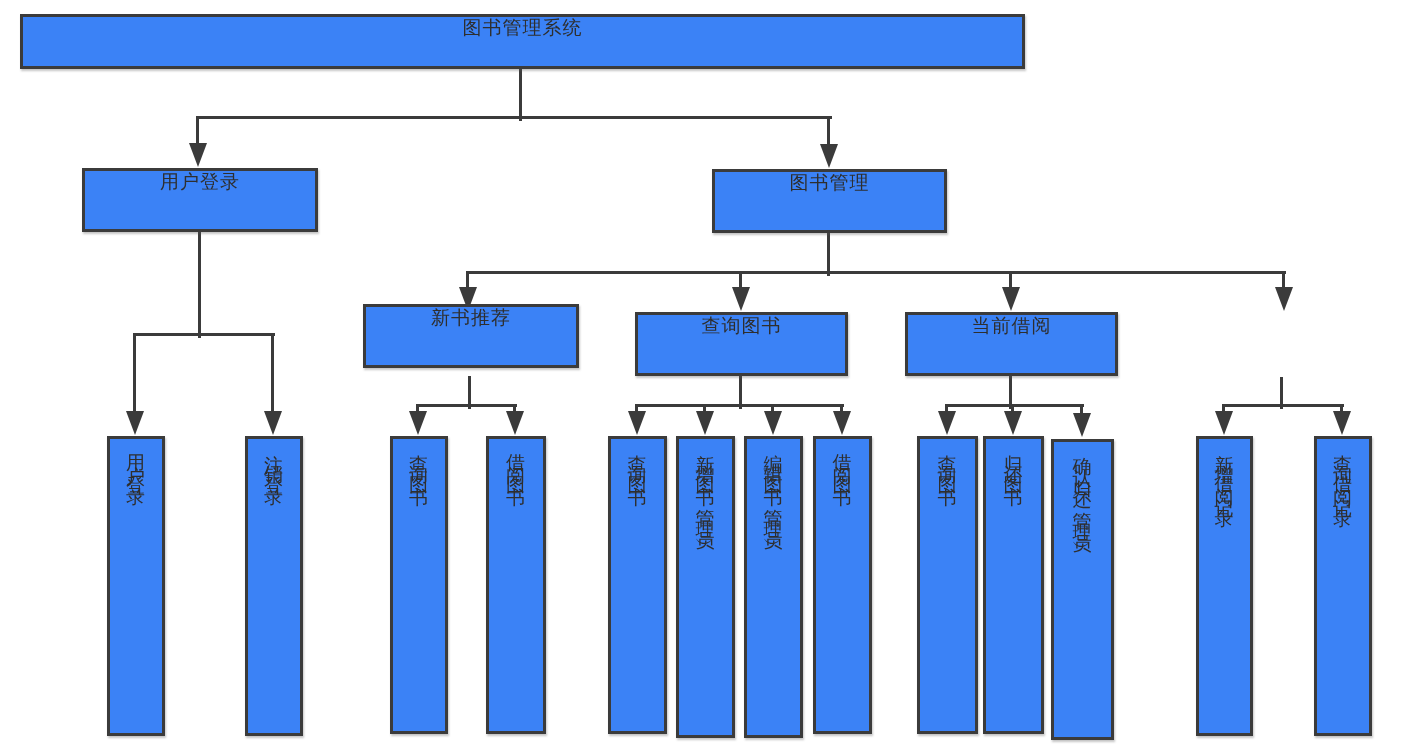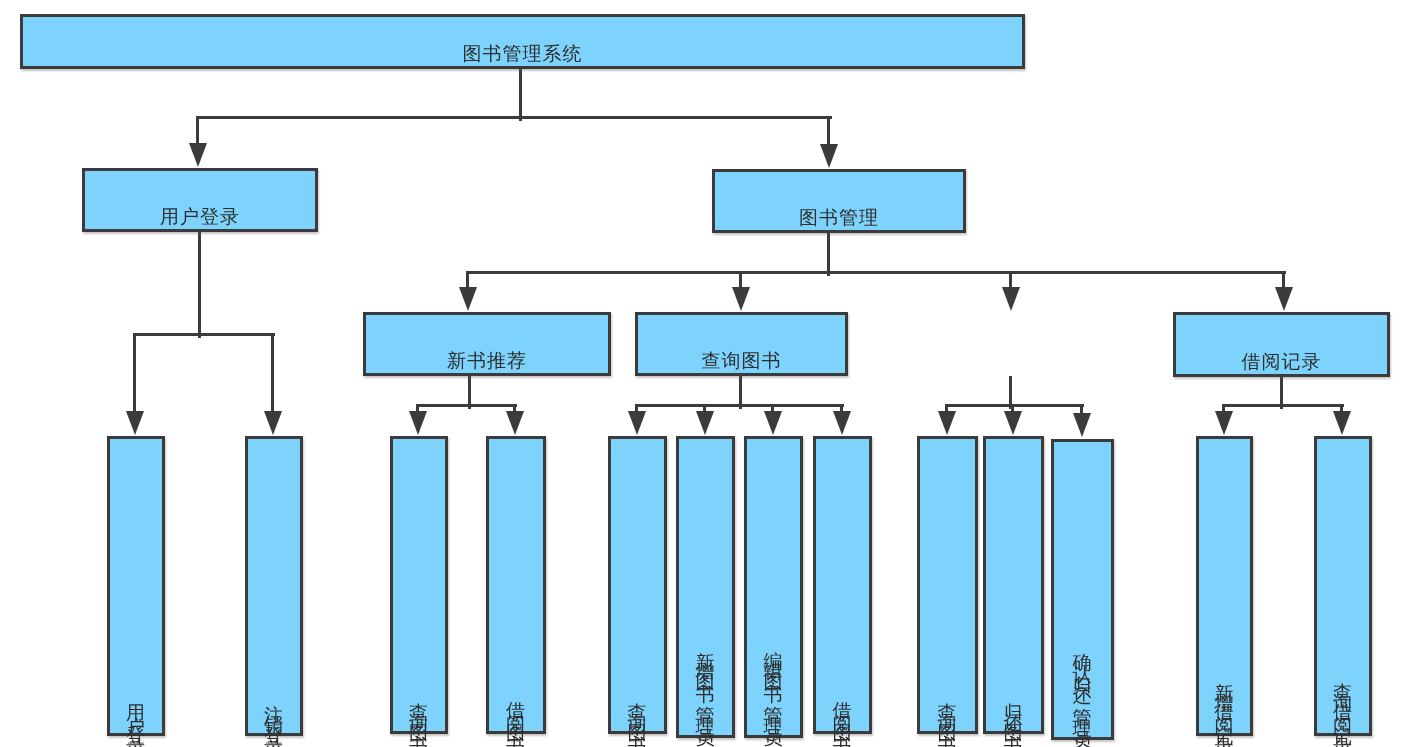--- a/index.html
+++ b/index.html
@@ -14,23 +14,23 @@
     width: 1405px;
     height: 747px;
     background: var(--bg);
     font-family: "Liberation Sans", "DejaVu Sans", sans-serif;
     overflow: hidden;
   }
   .node {
     position: absolute;
     box-sizing: border-box;
     border: 3px solid var(--line);
-    background: #7dd3fc;
+    background: #3b82f6;
     display: flex;
-    align-items: flex-end;
+    align-items: flex-start;
     justify-content: center;
     box-shadow: 1px 2px 2px rgba(90,90,90,0.35);
     z-index: 2;
   }
   .node .lbl {
     color: var(--text);
     font-size: 19px;
     letter-spacing: 1px;
     white-space: nowrap;
     line-height: 1.2;
@@ -126,32 +126,32 @@
       <div class="ahead" style="left: 1333px; top: 411px;"></div>
     </div>
 
   <div class="node h" style="left:20px;top:14px;width:1005px;height:55px">
     <span class="lbl">图书管理系统</span>
   </div>
 
   <div class="node h" style="left:82px;top:168px;width:236px;height:64px">
     <span class="lbl">用户登录</span>
   </div>
-  <div class="node h" style="left:712px;top:169px;width:254px;height:64px">
+  <div class="node h" style="left:712px;top:169px;width:235px;height:64px">
     <span class="lbl">图书管理</span>
   </div>
 
-  <div class="node h" style="left:363px;top:312px;width:248px;height:64px">
+  <div class="node h" style="left:363px;top:304px;width:216px;height:64px">
     <span class="lbl">新书推荐</span>
   </div>
   <div class="node h" style="left:635px;top:312px;width:213px;height:64px">
     <span class="lbl">查询图书</span>
   </div>
-  <div class="node h" style="left:1173px;top:312px;width:217px;height:65px">
-    <span class="lbl">借阅记录</span>
+  <div class="node h" style="left:905px;top:312px;width:213px;height:64px">
+    <span class="lbl">当前借阅</span>
   </div>
 
   <div class="node v" style="left:107px;top:436px;width:58px;height:300px">
     <span class="lbl">用户登录</span>
   </div>
   <div class="node v" style="left:245px;top:436px;width:58px;height:300px">
     <span class="lbl">注销登录</span>
   </div>
 
   <div class="node v" style="left:390px;top:436px;width:58px;height:298px">

